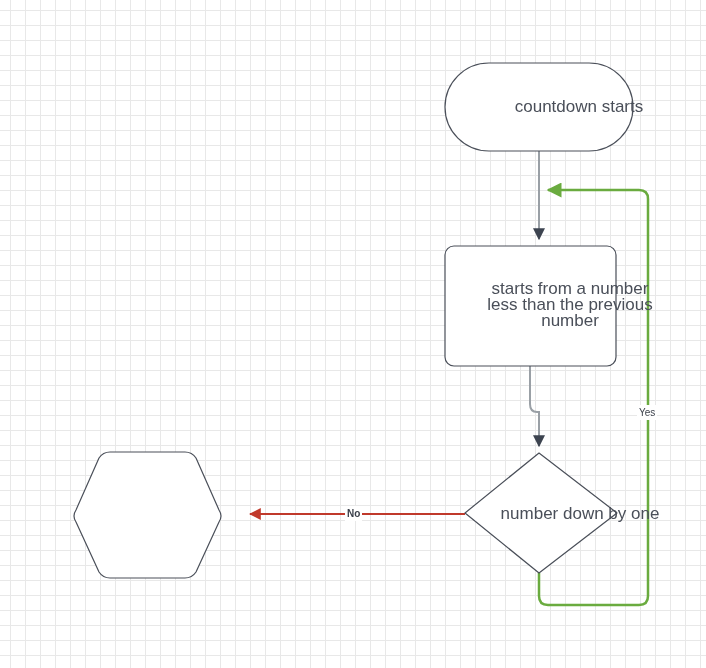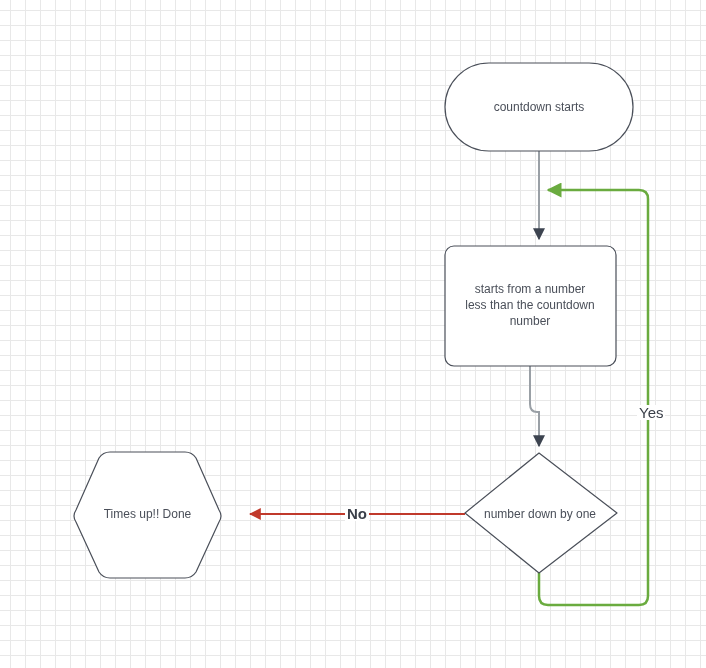--- a/index.html
+++ b/index.html
@@ -27,30 +27,31 @@
     left: 0;
     top: 0;
     width: 706px;
     height: 668px;
     overflow: visible;
   }
   .node-label {
     position: absolute;
     text-align: center;
     color: #4a4f59;
-    font-size: 12px;
+    font-size: 17px;
     line-height: 16px;
     font-family: "Liberation Sans", sans-serif;
     white-space: pre-line;
     pointer-events: none;
+    padding-left: 40px;
   }
   .edge-label {
     position: absolute;
     color: #3a3f49;
-    font-size: 15px;
+    font-size: 10px;
     font-family: "Liberation Sans", sans-serif;
     background: #ffffff;
     padding: 0 2px;
     line-height: 15px;
     white-space: nowrap;
   }
   #lbl-start {
     left: 445px; top: 99px; width: 188px;
   }
   #lbl-process {
@@ -116,24 +117,23 @@
     </g>
 
     <g>
       <path d="M 110 452 L 185 452 Q 192 452 196 458 L 219 510 Q 223 516 219 522 L 196 572 Q 192 578 185 578 L 110 578 Q 103 578 99 572 L 76 522 Q 72 516 76 510 L 99 458 Q 103 452 110 452 Z" fill="#ffffff" stroke="#4a4f59" stroke-width="1.2" stroke-linejoin="round"></path>
     </g>
   </svg>
 
   <div class="node-label" id="lbl-start">countdown starts</div>
 
   <div class="node-label" id="lbl-process">starts from a number
-less than the countdown
+less than the previous
 number</div>
 
   <div class="node-label" id="lbl-decision">number down by one</div>
 
-  <div class="node-label" id="lbl-terminal">Times up!! Done</div>
 
   <div class="edge-label" id="lbl-no">No</div>
 
   <div class="edge-label" id="lbl-yes">Yes</div>
 
 </div>
 
 </body></html>

